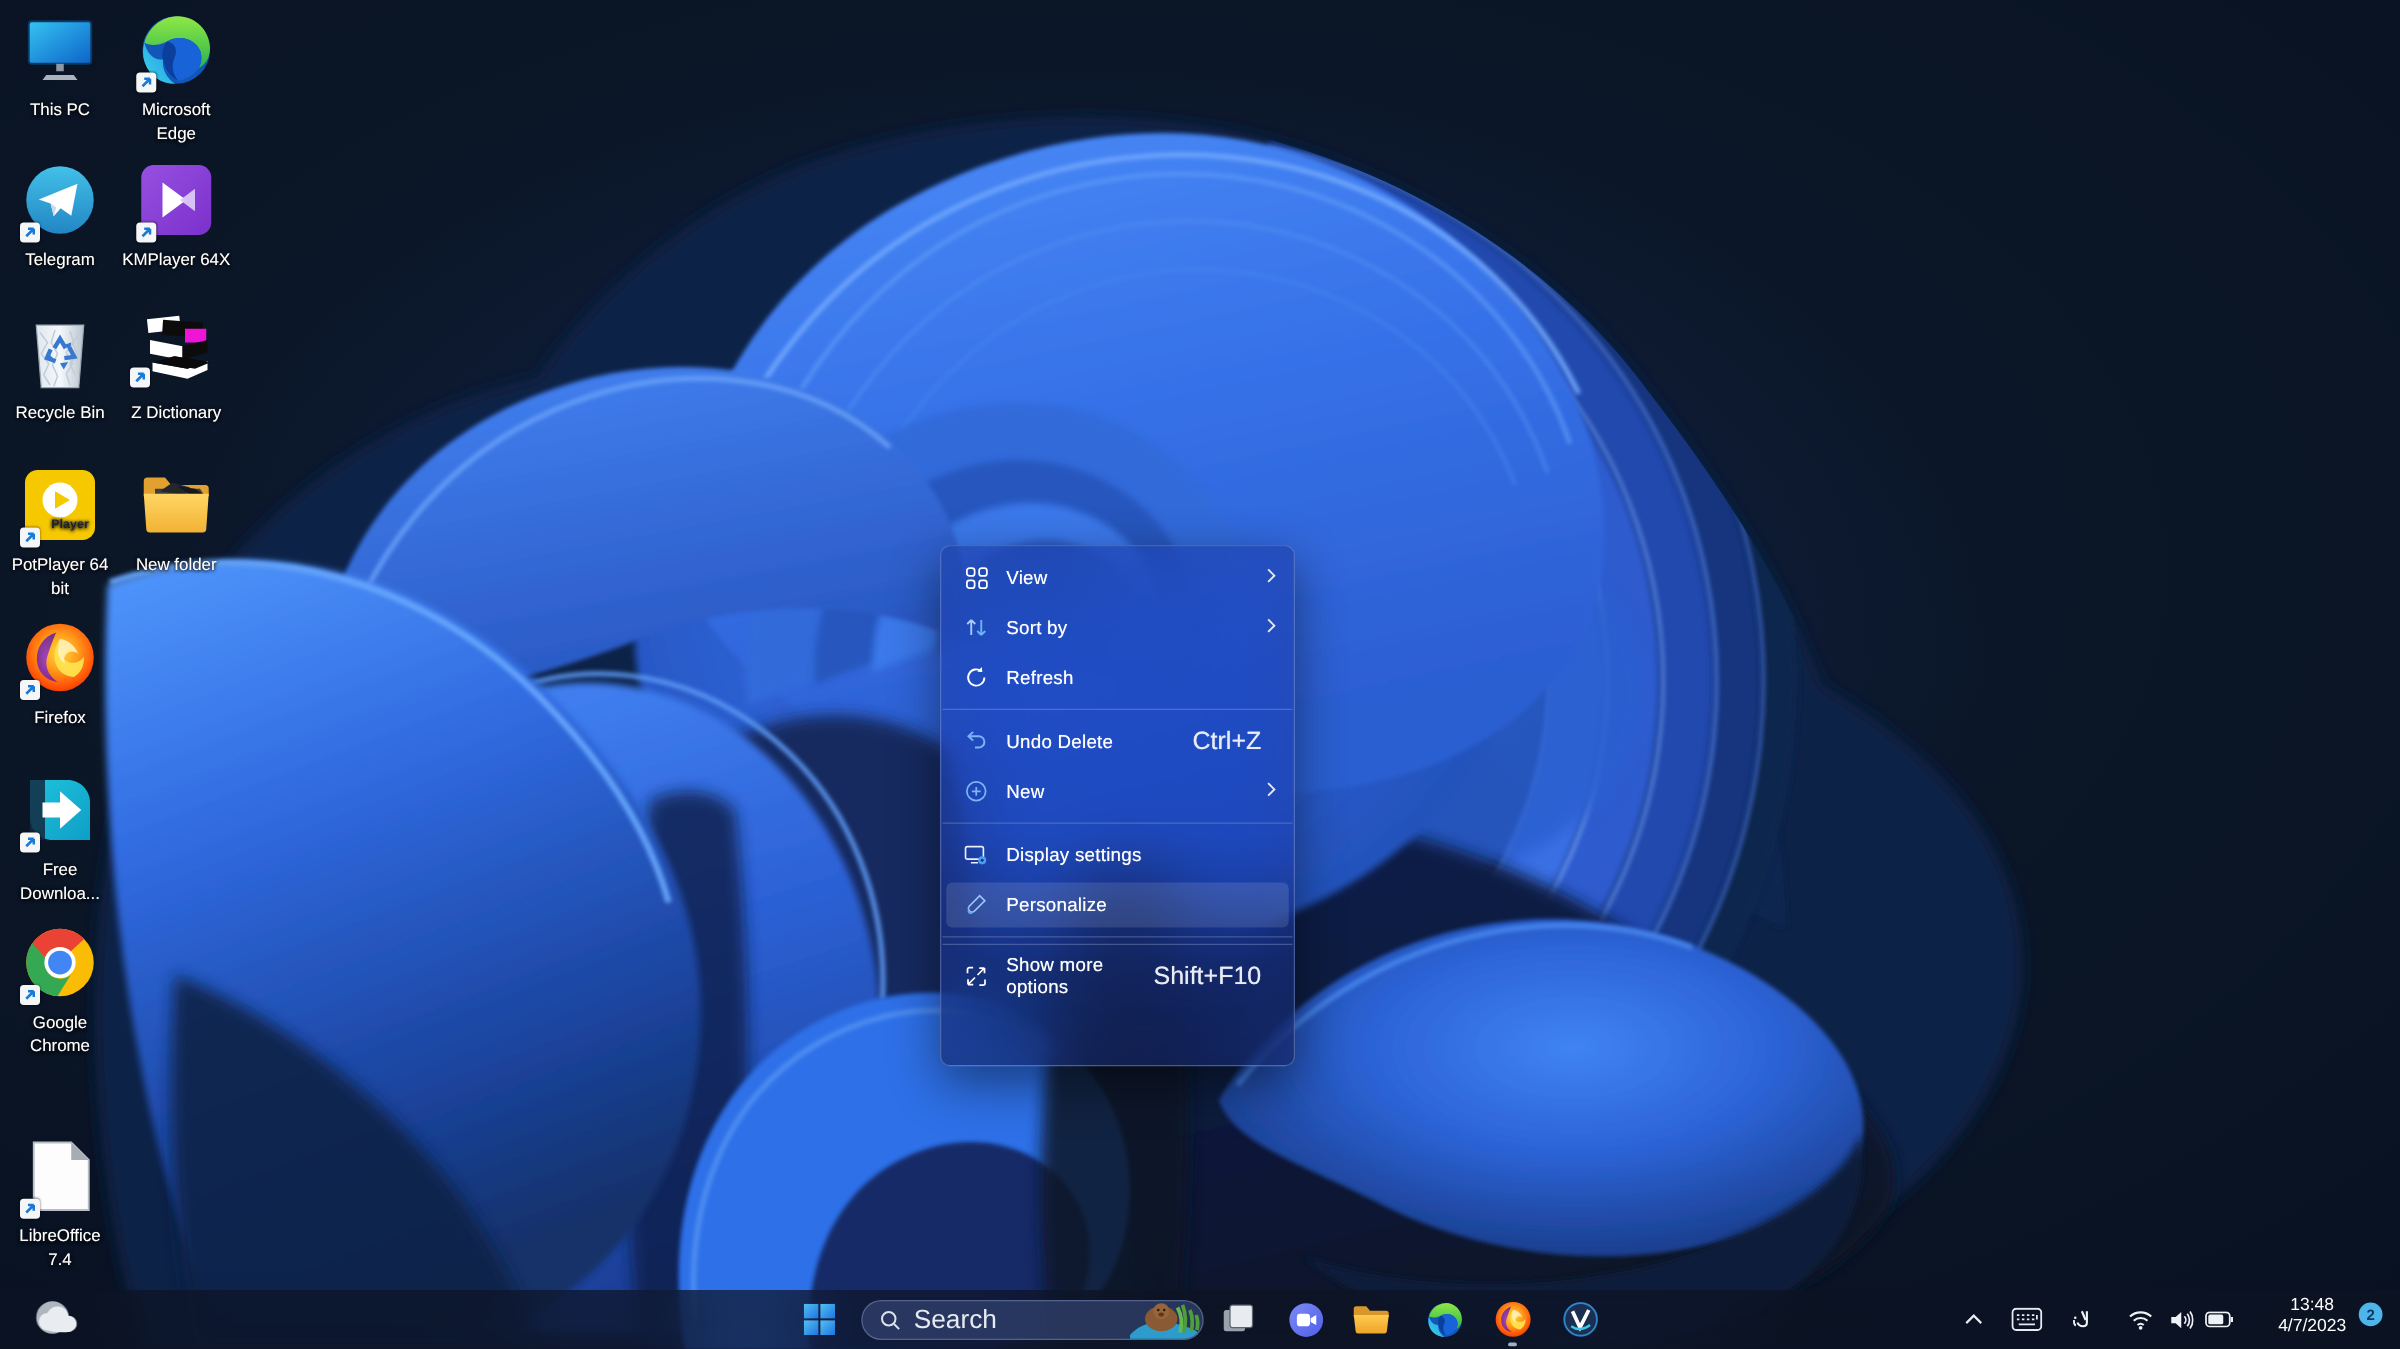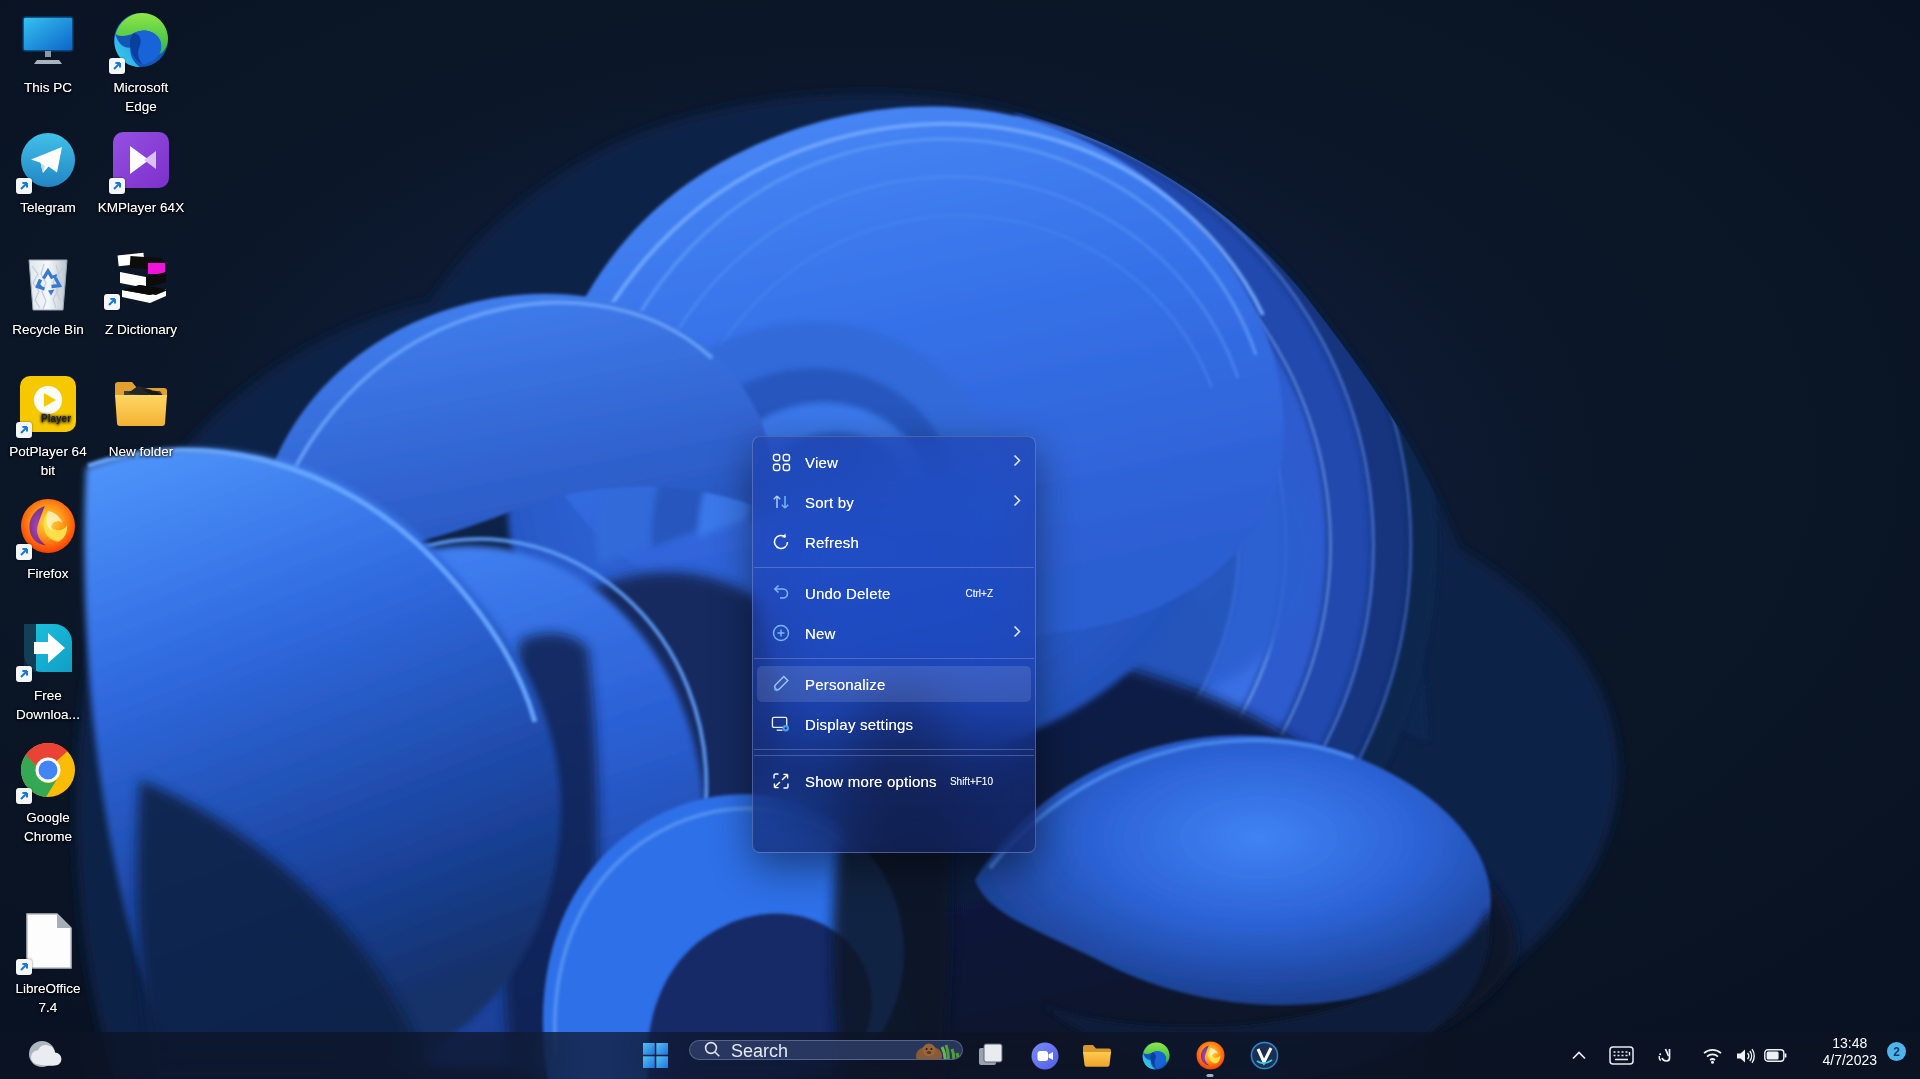--- a/index.html
+++ b/index.html
@@ -14,31 +14,31 @@
   .sc { position:absolute; left:13px; bottom:-2px; width:16px; height:16px; background:#f5f6f7; border-radius:3px; box-shadow:0 0 2px rgba(0,0,0,.6); }
   .sc svg { position:absolute; left:2px; top:2px; }
   
   #cmenu { position:absolute; left:752px; top:436px; width:284px; height:417px;
            background:linear-gradient(to bottom, rgba(30,56,152,0) 55%, rgba(8,14,32,.30) 100%), rgba(30,56,152,.52); backdrop-filter:blur(30px) saturate(1.25);
            border:1px solid rgba(150,168,215,.4); border-radius:8px; box-shadow:0 14px 40px rgba(0,0,0,.45);
            color:#fff; font-size:15px; padding-top:5px; text-shadow:0 0 .6px rgba(255,255,255,.7); }
   .mi { position:relative; height:40px; display:flex; align-items:center; padding:0 12px 0 18px; }
   .mi .micon { width:20px; height:20px; margin-right:14px; flex:none; display:flex; align-items:center; justify-content:center; }
   .mi .lbl { flex:1; letter-spacing:.2px; }
-  .mi .accel { color:#e8ecf5; font-size:10px; margin-right:30px; }
+  .mi .accel { color:#e8ecf5; font-size:20px; margin-right:14px; }
   .mi .chev { color:#dfe5f0; font-size:13px; margin-right:2px; }
   .msep { height:1px; background:rgba(160,175,215,.35); margin:5px 1px; }
   .mi.hl::before { content:""; position:absolute; left:4px; right:4px; top:2px; bottom:2px; background:rgba(255,255,255,.12); border-radius:5px; }
   
   #taskbar { position:absolute; left:0; top:1032px; width:1920px; height:47px;
              background:rgba(13,19,36,.68); backdrop-filter:blur(30px); }
   .tb-ic { position:absolute; top:1032px; height:47px; display:flex; align-items:center; justify-content:center; }
-  #searchbox { position:absolute; left:689px; top:1040px; width:274px; height:20px; border-radius:16px;
+  #searchbox { position:absolute; left:689px; top:1040px; width:274px; height:32px; border-radius:16px;
                background:rgba(50,66,110,.75); border:1px solid rgba(130,145,185,.5);
-               display:flex; align-items:flex-start; color:#e6eaf2; font-size:18px; overflow:hidden; }
+               display:flex; align-items:center; color:#e6eaf2; font-size:21px; overflow:hidden; }
   #tray { position:absolute; right:0; top:1032px; height:47px; display:flex; align-items:center; color:#fff; }
   #clock { text-align:center; font-size:14px; line-height:17px; margin-right:10px; }
 </style>
 </head>
 <body>
 <div id="stage">
   <svg id="wall" viewBox="0 0 1920 1080" preserveAspectRatio="none">
       <defs>
 <radialGradient id="bgG" cx="46%" cy="42%" r="78%">
  <stop offset="0%" stop-color="#0e1c34"></stop>
@@ -466,39 +466,39 @@
             <circle cx="10" cy="10" r="7.5" stroke="#7cb5f7" stroke-width="1.4"></circle>
             <path d="M10 6.5 v7 M6.5 10 h7" stroke="#7cb5f7" stroke-width="1.4"></path>
           </svg>
         </span>
         <span class="lbl">New</span>
         <span class="chev"><svg width="8" height="13" viewBox="0 0 8 13" fill="none">
             <path d="M1.5 1.5 L6.5 6.5 L1.5 11.5" stroke="#e6ebf5" stroke-width="1.5"></path>
           </svg></span>
       </div>
 <div class="msep"></div>
-<div class="mi hl">
-        <span class="micon" style="position:relative;">
-          <svg width="20" height="20" viewBox="0 0 20 20" fill="none">
-            <path d="M12.8 2.6 l4.0 4.0 -8.2 8.2 a2.8 2.8 0 0 1 -4.0 -4.0 Z" stroke="#9fc5fa" stroke-width="1.4"></path>
-            <path d="M4.6 10.8 a2.8 2.8 0 0 0 4.0 4.0 l-1.2 1.6 a2.6 2.6 0 0 1 -4.4 -1.2 Z" fill="#6aa7f0"></path>
-          </svg>
-        </span>
-        <span class="lbl">Personalize</span>
-      </div>
 <div class="mi">
         <span class="micon">
           <svg width="21" height="20" viewBox="0 0 21 20" fill="none">
             <rect x="1.5" y="3" width="15" height="10.5" rx="1.5" stroke="#e8eefa" stroke-width="1.4"></rect>
             <path d="M6 16.5 h6" stroke="#e8eefa" stroke-width="1.4"></path>
             <circle cx="15.5" cy="14.5" r="3.4" fill="#4a9df0"></circle>
             <circle cx="15.5" cy="14.5" r="1.2" fill="#16315e"></circle>
           </svg>
         </span>
         <span class="lbl">Display settings</span>
+      </div>
+<div class="mi hl">
+        <span class="micon" style="position:relative;">
+          <svg width="20" height="20" viewBox="0 0 20 20" fill="none">
+            <path d="M12.8 2.6 l4.0 4.0 -8.2 8.2 a2.8 2.8 0 0 1 -4.0 -4.0 Z" stroke="#9fc5fa" stroke-width="1.4"></path>
+            <path d="M4.6 10.8 a2.8 2.8 0 0 0 4.0 4.0 l-1.2 1.6 a2.6 2.6 0 0 1 -4.4 -1.2 Z" fill="#6aa7f0"></path>
+          </svg>
+        </span>
+        <span class="lbl">Personalize</span>
       </div>
 <div class="msep"></div>
 <div class="msep"></div>
 <div class="mi">
         <span class="micon">
           <svg width="20" height="20" viewBox="0 0 20 20" fill="none" stroke="#fff" stroke-width="1.4">
             <path d="M7.5 3 h-3 a1.5 1.5 0 0 0 -1.5 1.5 v3 M12.5 17 h3 a1.5 1.5 0 0 0 1.5 -1.5 v-3"></path>
             <path d="M11 9 L16.6 3.4 M16.6 3.4 h-4.2 M16.6 3.4 v4.2"></path>
             <path d="M9 11 L3.4 16.6 M3.4 16.6 h4.2 M3.4 16.6 v-4.2"></path>
           </svg>

